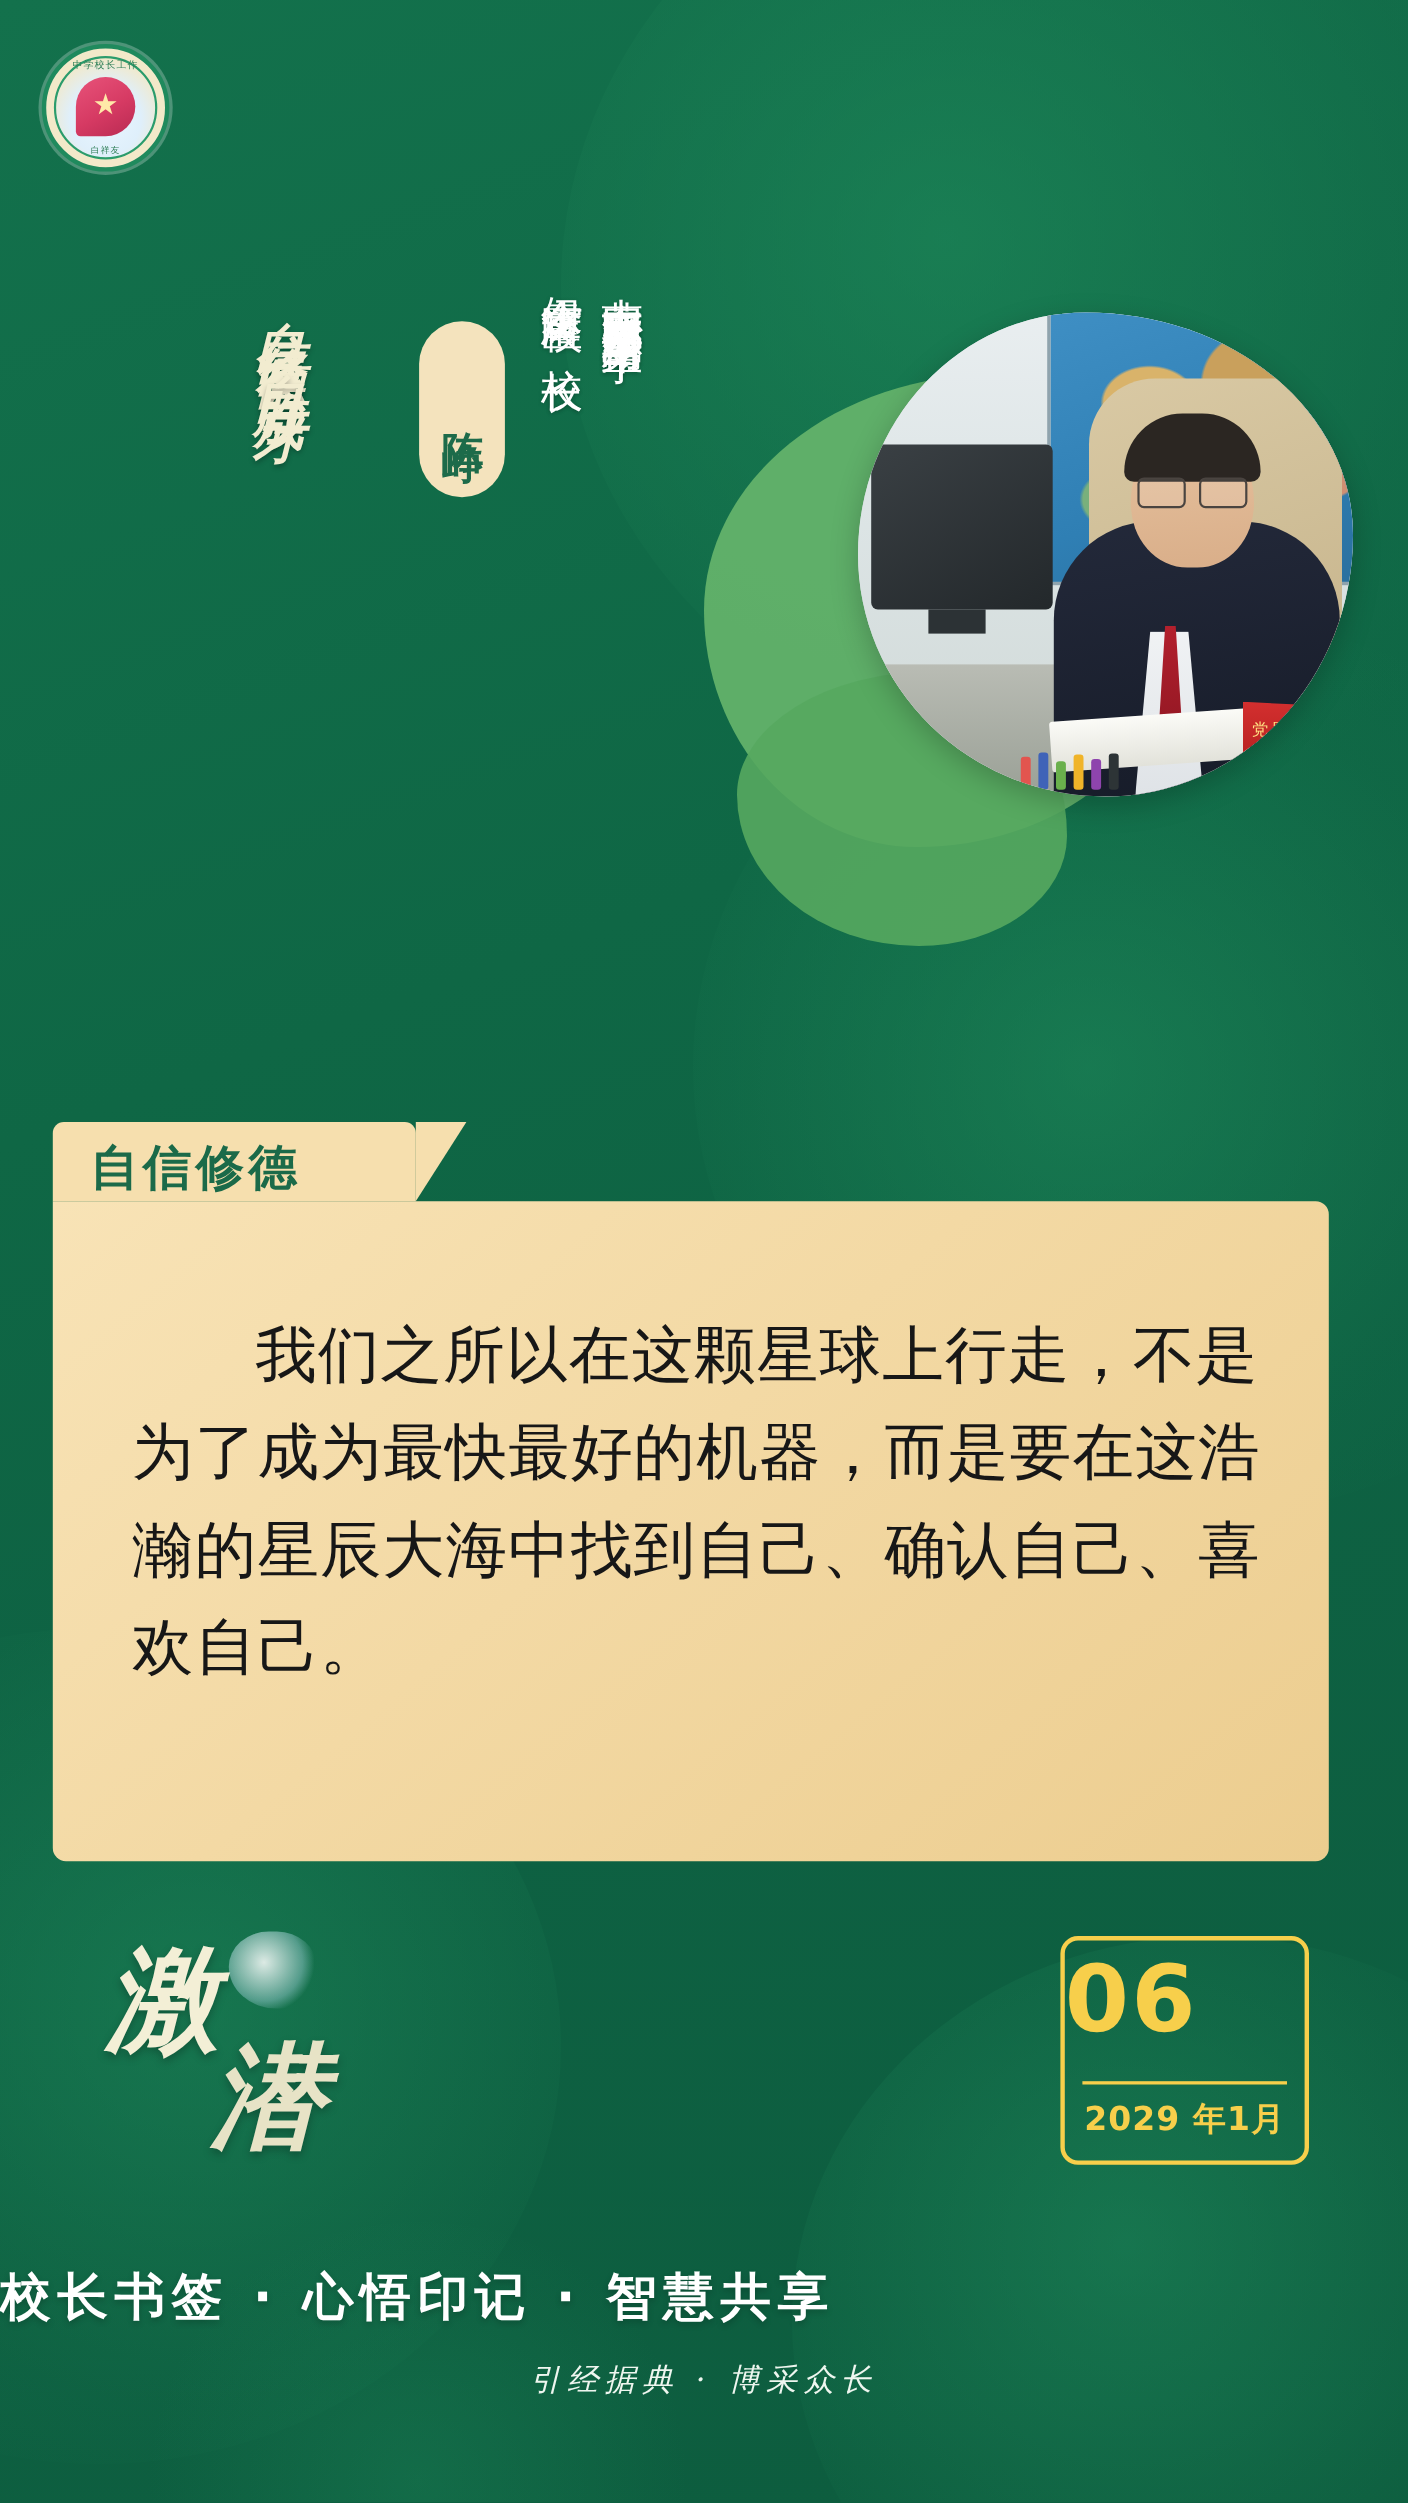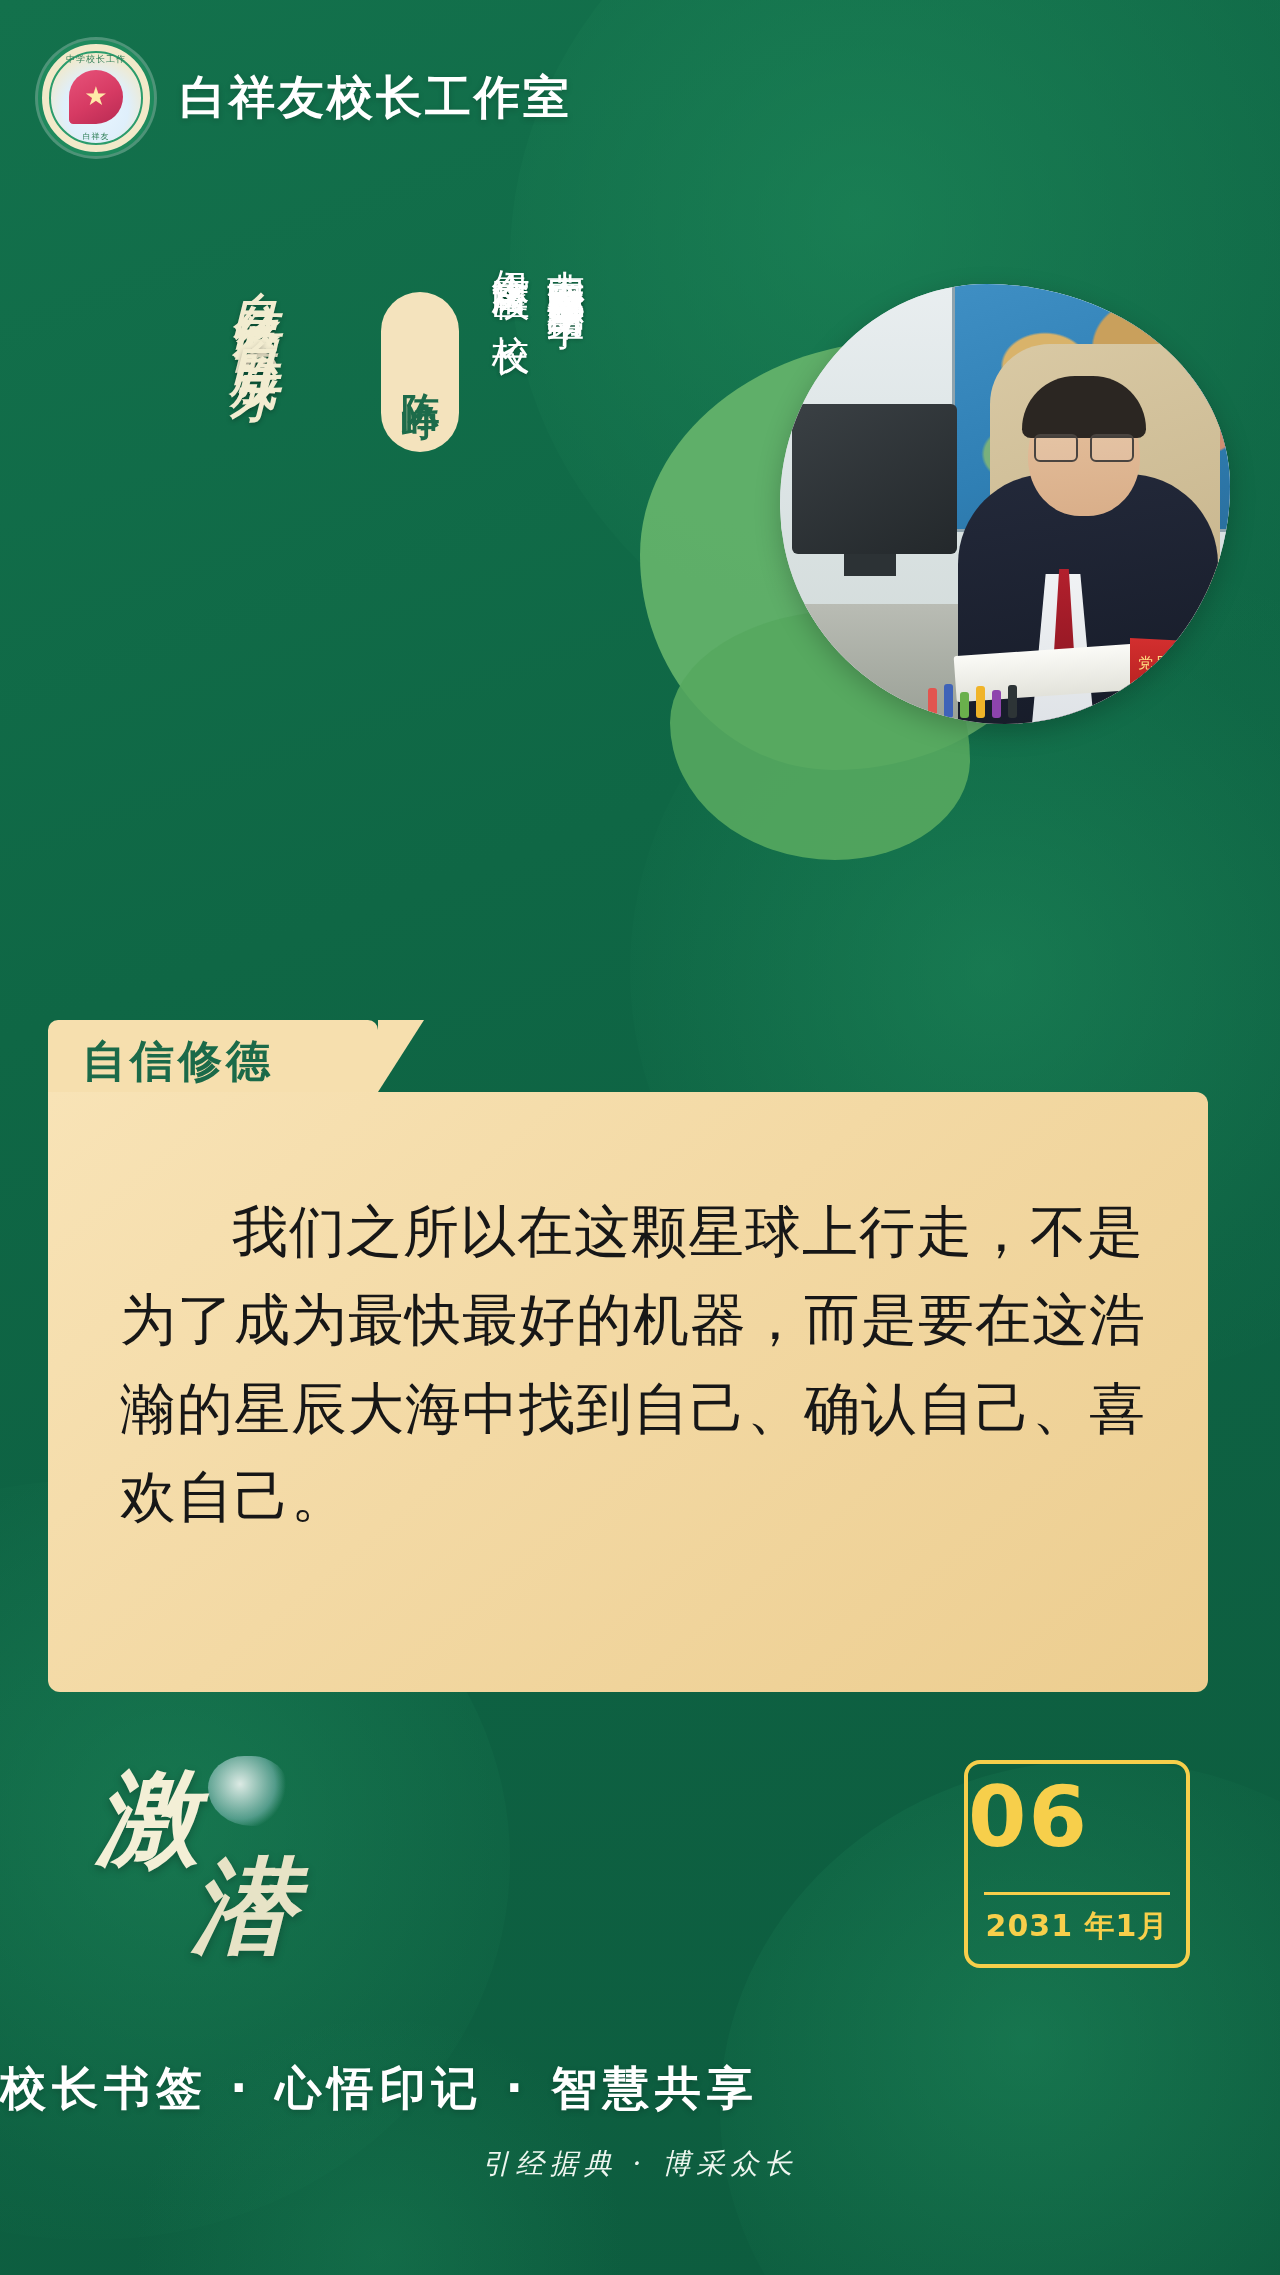--- a/index.html
+++ b/index.html
@@ -483,21 +483,20 @@
   <div class="blob blob-e"></div>
 
   <div class="header">
     <div class="logo">
       <div class="ring"></div>
       <div class="arc-text">中学校长工作</div>
       <div class="flame"></div>
       <div class="star">★</div>
       <div class="arc-text-bottom">白祥友</div>
     </div>
-    <div class="header-title">白祥友校长工作室</div>
   </div>
 
   <div class="motto">
     <div class="motto-col">自信修德</div>
     <div class="motto-col">自胜成才</div>
   </div>
 
   <div class="name-pill">
     <span>陈峥</span>
   </div>
@@ -549,19 +548,19 @@
 
   <div class="brand-art">
     <div class="ji">激</div>
     <div class="splash"></div>
     <div class="qian">潜</div>
   </div>
 
   <div class="date-box">
     <div class="num">06</div>
     <div class="sep"></div>
-    <div class="ym">2031 年1月</div>
+    <div class="ym">2029 年1月</div>
   </div>
 
   <div class="footer-main">校长书签 · 心悟印记 · 智慧共享</div>
   <div class="footer-sub">引经据典 · 博采众长</div>
 
 </div>
 
 </body></html>

